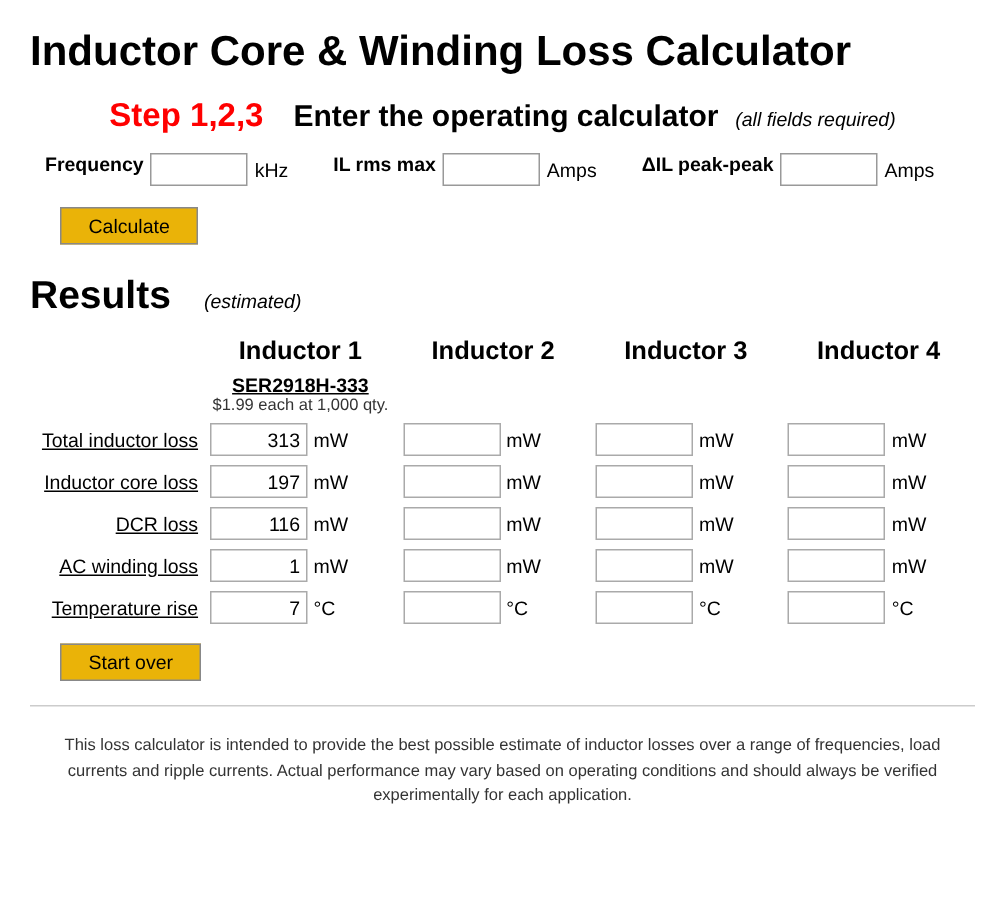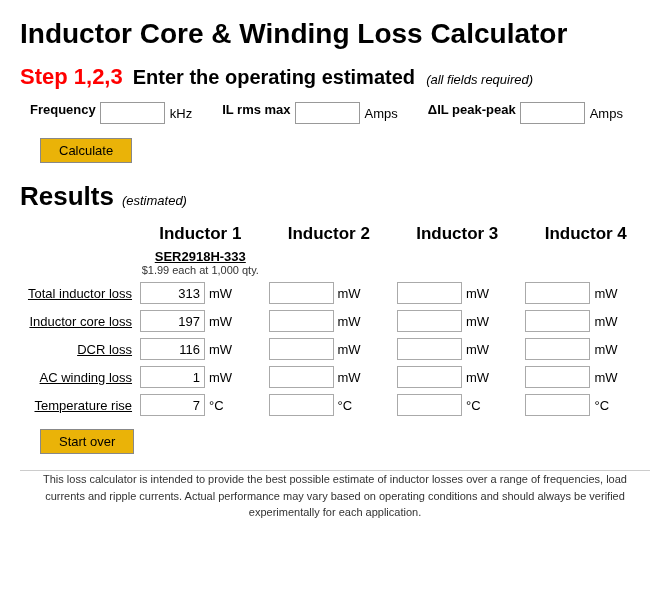--- a/index.html
+++ b/index.html
@@ -16,22 +16,23 @@
       font-weight: bold;
       margin-bottom: 14px;
       margin-top: 8px;
     }
     .step-section {
       margin-bottom: 18px;
     }
     .step-header {
       display: flex;
       align-items: baseline;
-      gap: 10px;
+      gap: 20px;
       margin-bottom: 12px;
+      justify-content: center;
     }
     .step-label {
       color: red;
       font-size: 22px;
       font-weight: bold;
     }
     .step-title {
       font-size: 20px;
       font-weight: bold;
     }
@@ -80,21 +81,21 @@
       font-size: 13px;
       cursor: pointer;
       margin-left: 10px;
     }
     .results-section {
       margin-top: 6px;
     }
     .results-header {
       display: flex;
       align-items: baseline;
-      gap: 8px;
+      gap: 22px;
       margin-bottom: 10px;
     }
     .results-title {
       font-size: 26px;
       font-weight: bold;
     }
     .results-subtitle {
       font-size: 13px;
       font-style: italic;
     }
@@ -155,21 +156,21 @@
       width: 20px;
     }
     .inductor-col {
       width: 150px;
       text-align: center;
     }
     .disclaimer {
       font-size: 11px;
       color: #333;
       margin-top: 16px;
-      padding: 0 20px;
+      padding: 18px 20px;
       text-align: center;
       border-top: 1px solid #ccc;
       line-height: 1.5;
     }
     .startover-row {
       margin-top: 10px;
       margin-left: 10px;
     }
     .delta-label {
       font-size: 13px;
@@ -179,21 +180,21 @@
 </head>
 <body>
 
 <h1>Inductor Core &amp; Winding Loss Calculator</h1>
 
 <div class="step-section">
   <div class="step-header">
     <span class="step-label">Step 1,2,3</span>
     <span class="step-title">
       <span>Enter the</span>
-      <strong> <span>operating estimated</span></strong>
+      <strong> <span>operating calculator</span></strong>
       &nbsp;<em>(all fields required)</em>
     </span>
   </div>
 
   <div class="fields-row">
     <div class="field-group">
       <div class="field-label">Frequency</div>
       <div class="field-input-row">
         <input type="text" style="">
         <span class="field-unit">kHz</span>

